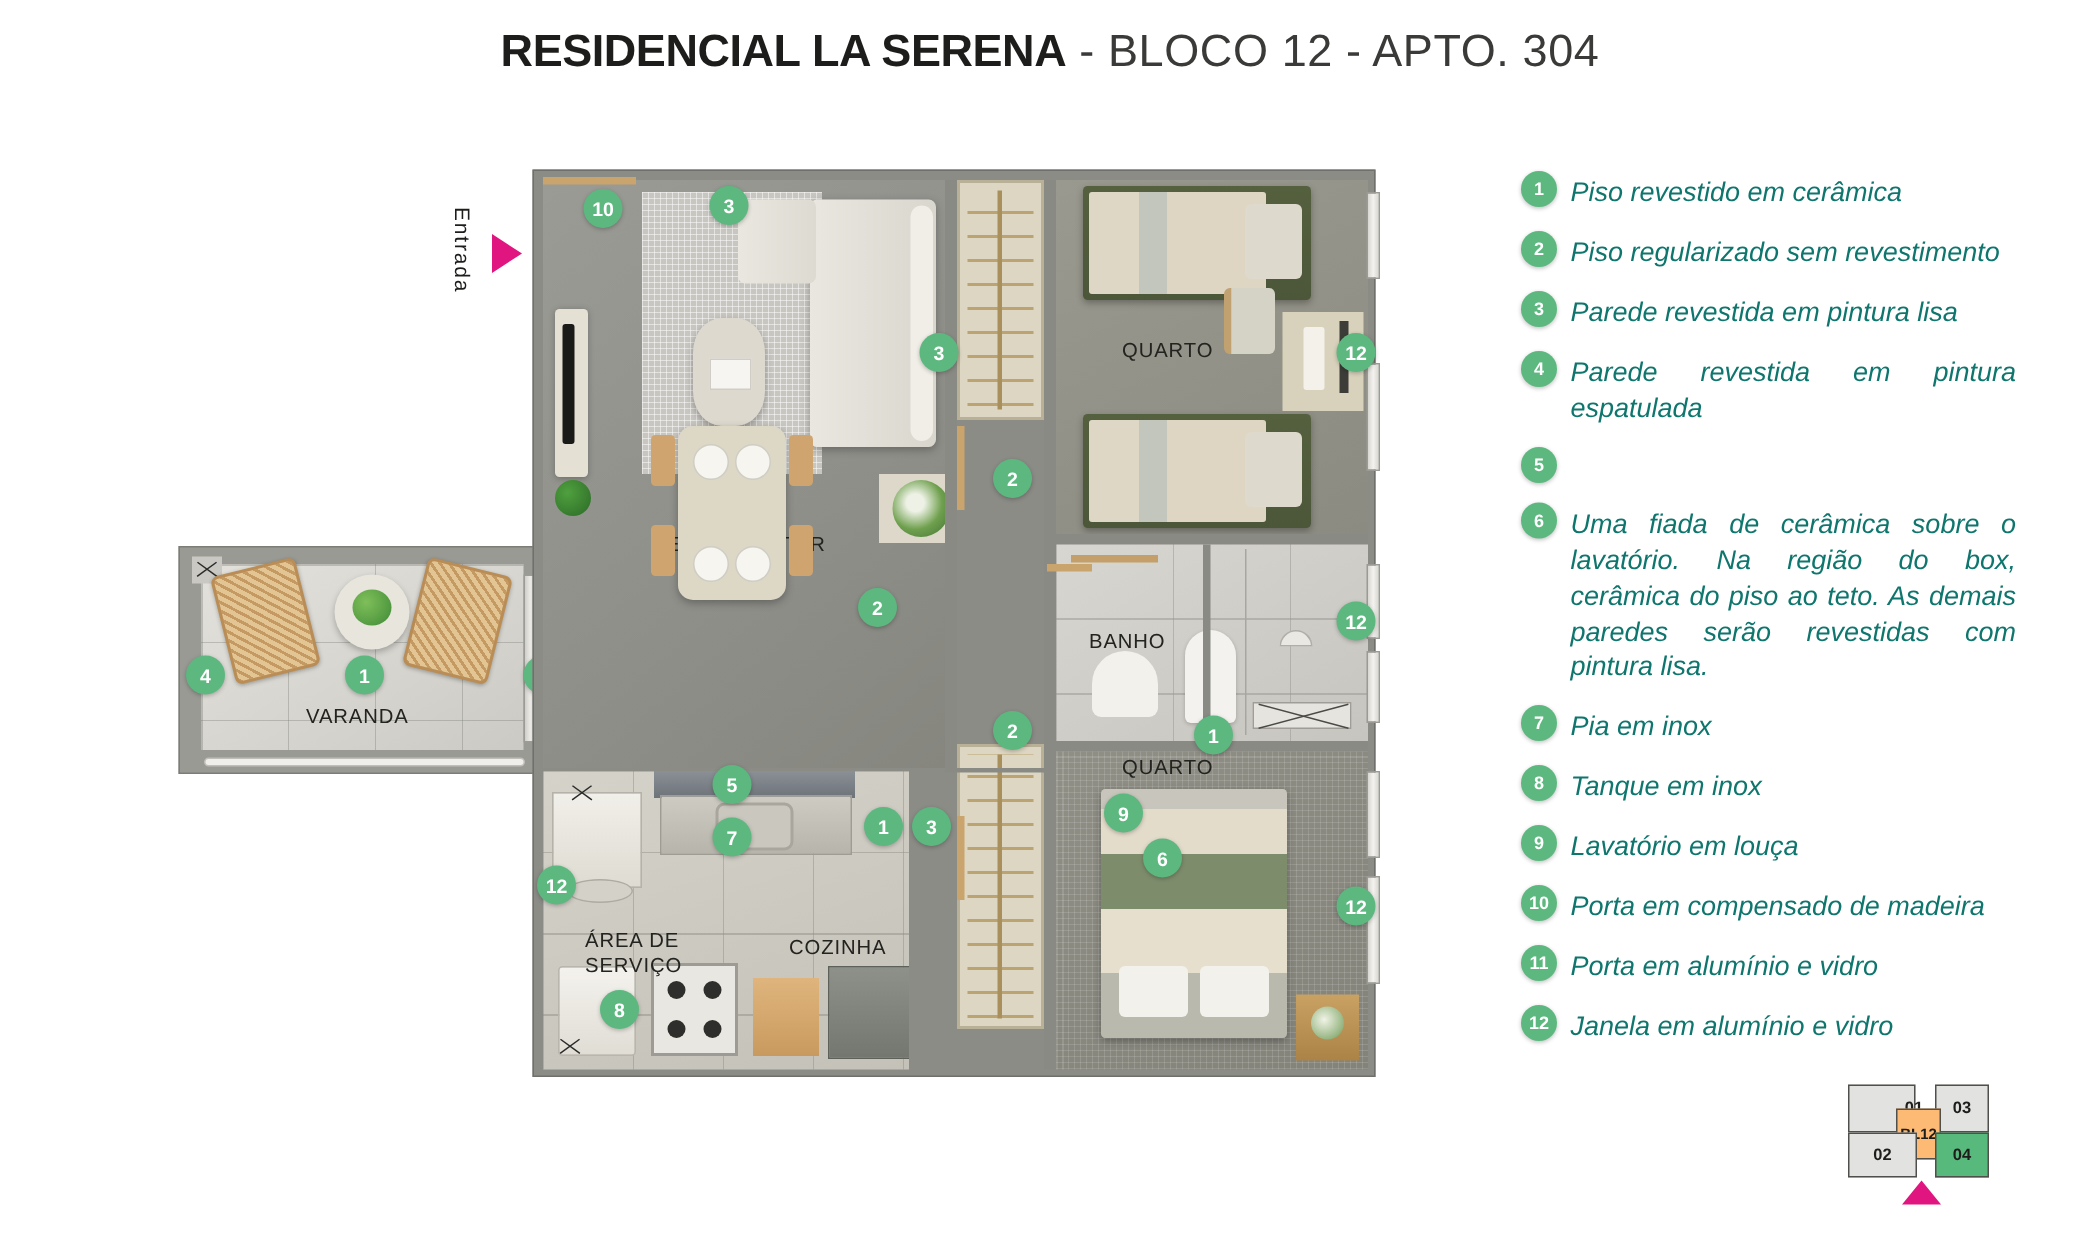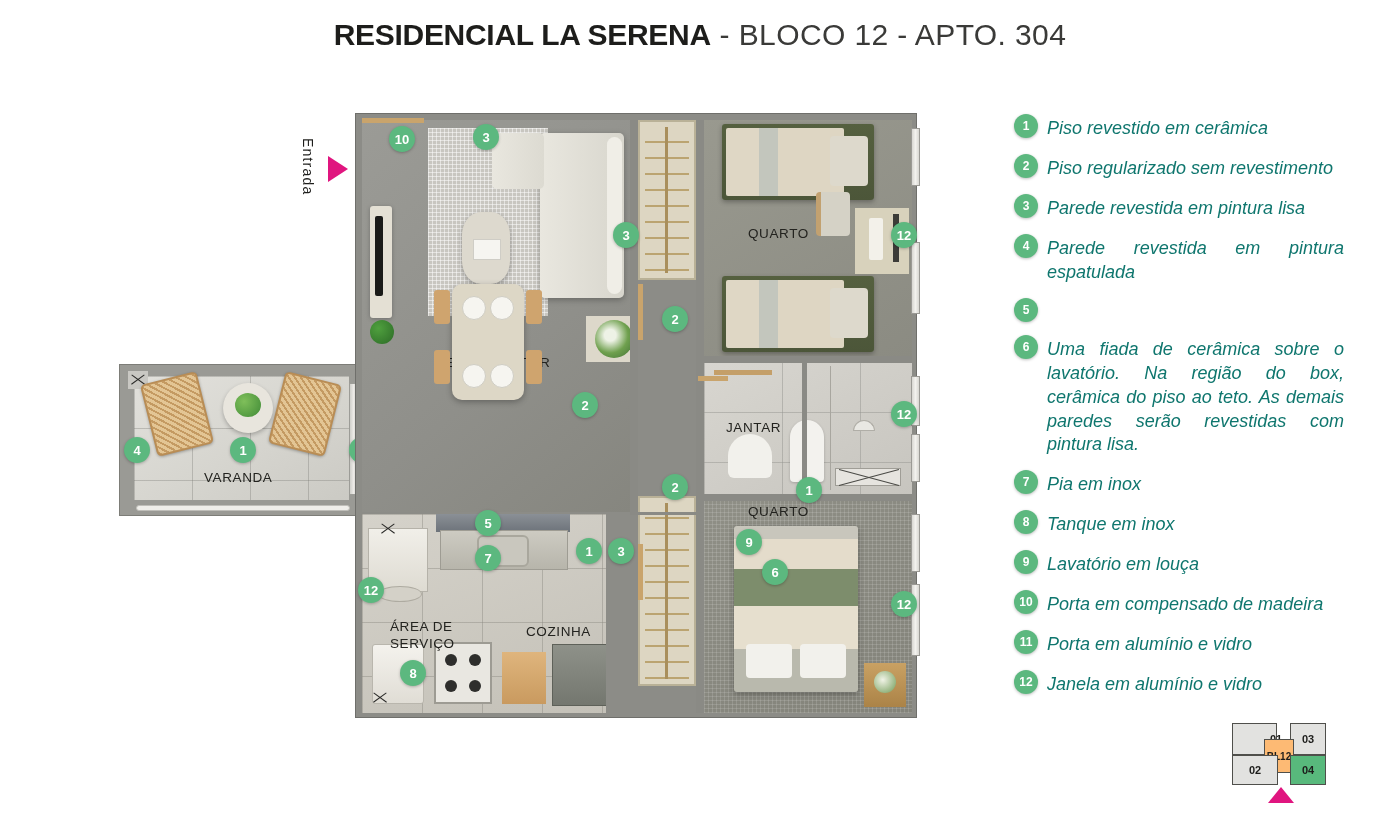--- a/index.html
+++ b/index.html
@@ -503,21 +503,21 @@
       </div>
 
       <div class="room r-banho">
         <div class="towel-bar"></div>
         <div class="toilet"></div>
         <div class="lavatorio"></div>
         <div class="shower-box">
           <div class="shower-head"></div>
           <div class="shower-x"></div>
         </div>
-        <div class="room-label" style="left:22px; top:58px;">JANTAR</div>
+        <div class="room-label" style="left:22px; top:58px;">BANHO</div>
       </div>
 
       <div class="room r-quarto2">
         <div class="bed-double">
           <div class="pillow-d" style="left:12px;"></div>
           <div class="pillow-d" style="right:12px;"></div>
         </div>
         <div class="vanity"></div>
         <div class="room-label" style="left:44px; top:4px;">QUARTO</div>
       </div>

